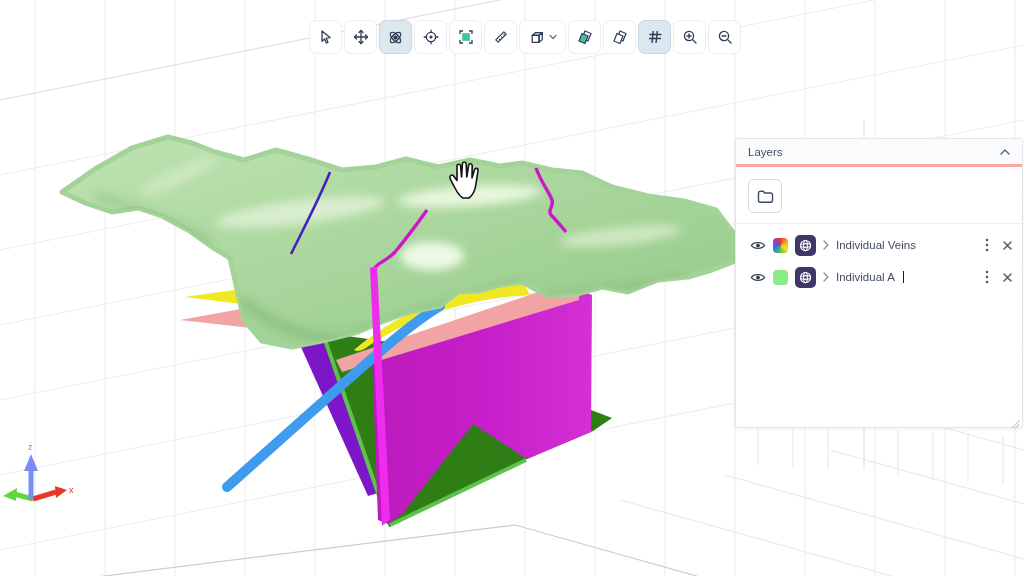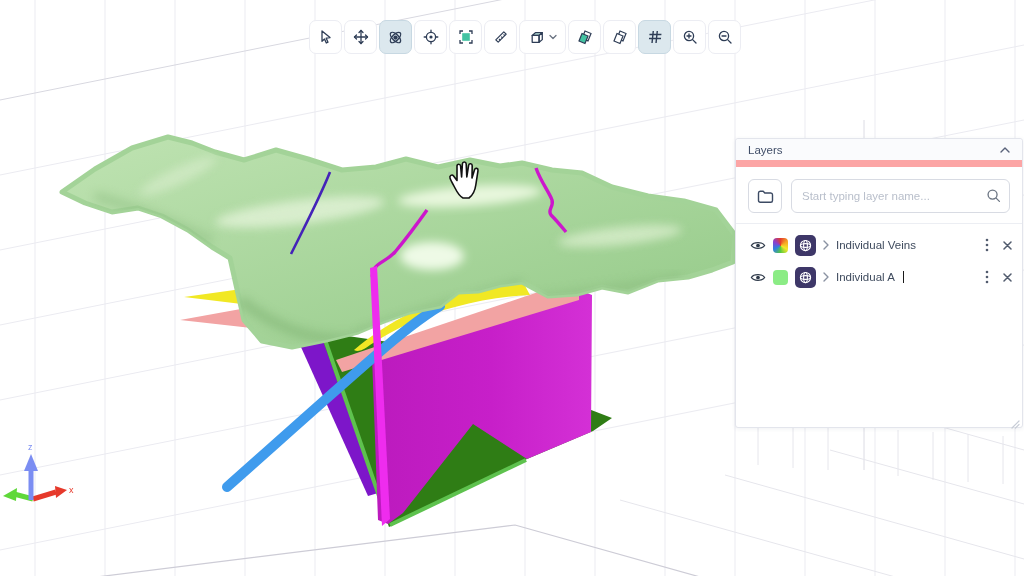--- a/index.html
+++ b/index.html
@@ -15,21 +15,21 @@
     color:#2e3d56; cursor:pointer; }
   .tbtn.wide { width:47px; gap:3px; }
   .tbtn.active { background:#dce8ee; border-color:#c7d8e2; }
   .tbtn svg { display:block; }
 
   
   .panel { position:absolute; left:735px; top:138px; width:288px; height:290px;
     background:#fff; border:1px solid #e3e5ec; border-radius:3px;
     box-shadow:0 1px 4px rgba(40,50,80,.07); display:flex; flex-direction:column; }
   .panel-header { height:28px; display:flex; align-items:center; padding:0 12px;
-    background:#fafbfd; border-bottom:7px solid #fca5a5; border-radius:3px 3px 0 0; }
+    background:#fafbfd; border-bottom:3px solid #fca5a5; border-radius:3px 3px 0 0; }
   .panel-title { font-size:11.5px; color:#414e68; }
   .panel-collapse { margin-left:auto; color:#59627a; cursor:pointer; display:flex; }
   .search-row { display:flex; align-items:center; padding:12px 12px 10px 12px;
     border-bottom:1px solid #eceef3; }
   .folder-btn { width:34px; height:34px; border:1px solid #d8dbe3; border-radius:6px;
     background:#fff; display:flex; align-items:center; justify-content:center;
     color:#3c4a63; cursor:pointer; flex:none; }
   .search-box { position:relative; flex:1; margin-left:9px; }
   .search-box input { width:100%; height:34px; border:1px solid #d8dbe3; border-radius:6px;
     padding:0 30px 0 10px; font-size:11.5px; color:#3c4a63;
@@ -263,31 +263,20 @@
     </span>
   </div>
 
   <div class="search-row">
     <div class="folder-btn">
       <svg width="17" height="15" viewBox="0 0 17 15">
         <path d="M1.5,4 C1.5,2.9 2.2,2.2 3.2,2.2 H6.2 L7.8,4 H13.8 C14.8,4 15.5,4.7 15.5,5.8
                  V11.5 C15.5,12.6 14.8,13.3 13.8,13.3 H3.2 C2.2,13.3 1.5,12.6 1.5,11.5 Z" fill="none" stroke="currentColor" stroke-width="1.4" stroke-linejoin="round"></path>
           </svg>
     </div>
-    <div class="search-box">
-      <input type="text" value="" placeholder="Start typing layer name..." style="">
-      <span class="search-icon">
-        <svg width="15" height="15" viewBox="0 0 16 16">
-          <g stroke="currentColor" stroke-width="1.4" fill="none" stroke-linecap="round">
-            <circle cx="7" cy="7" r="4.8"></circle>
-                <path d="M10.8,10.8 L14.3,14.3"></path>
-          </g>
-            </svg>
-      </span>
-    </div>
   </div>
 
   <div class="rows">
 
     <div class="layer-row">
       <span class="eye">
         <svg width="16" height="11" viewBox="0 0 14 10">
           <path d="M1,5 C3,1.6 11,1.6 13,5 C11,8.4 3,8.4 1,5 Z" fill="none" stroke="currentColor" stroke-width="1.2"></path>
           <circle cx="7" cy="5" r="1.7" fill="currentColor"></circle>
             </svg>

